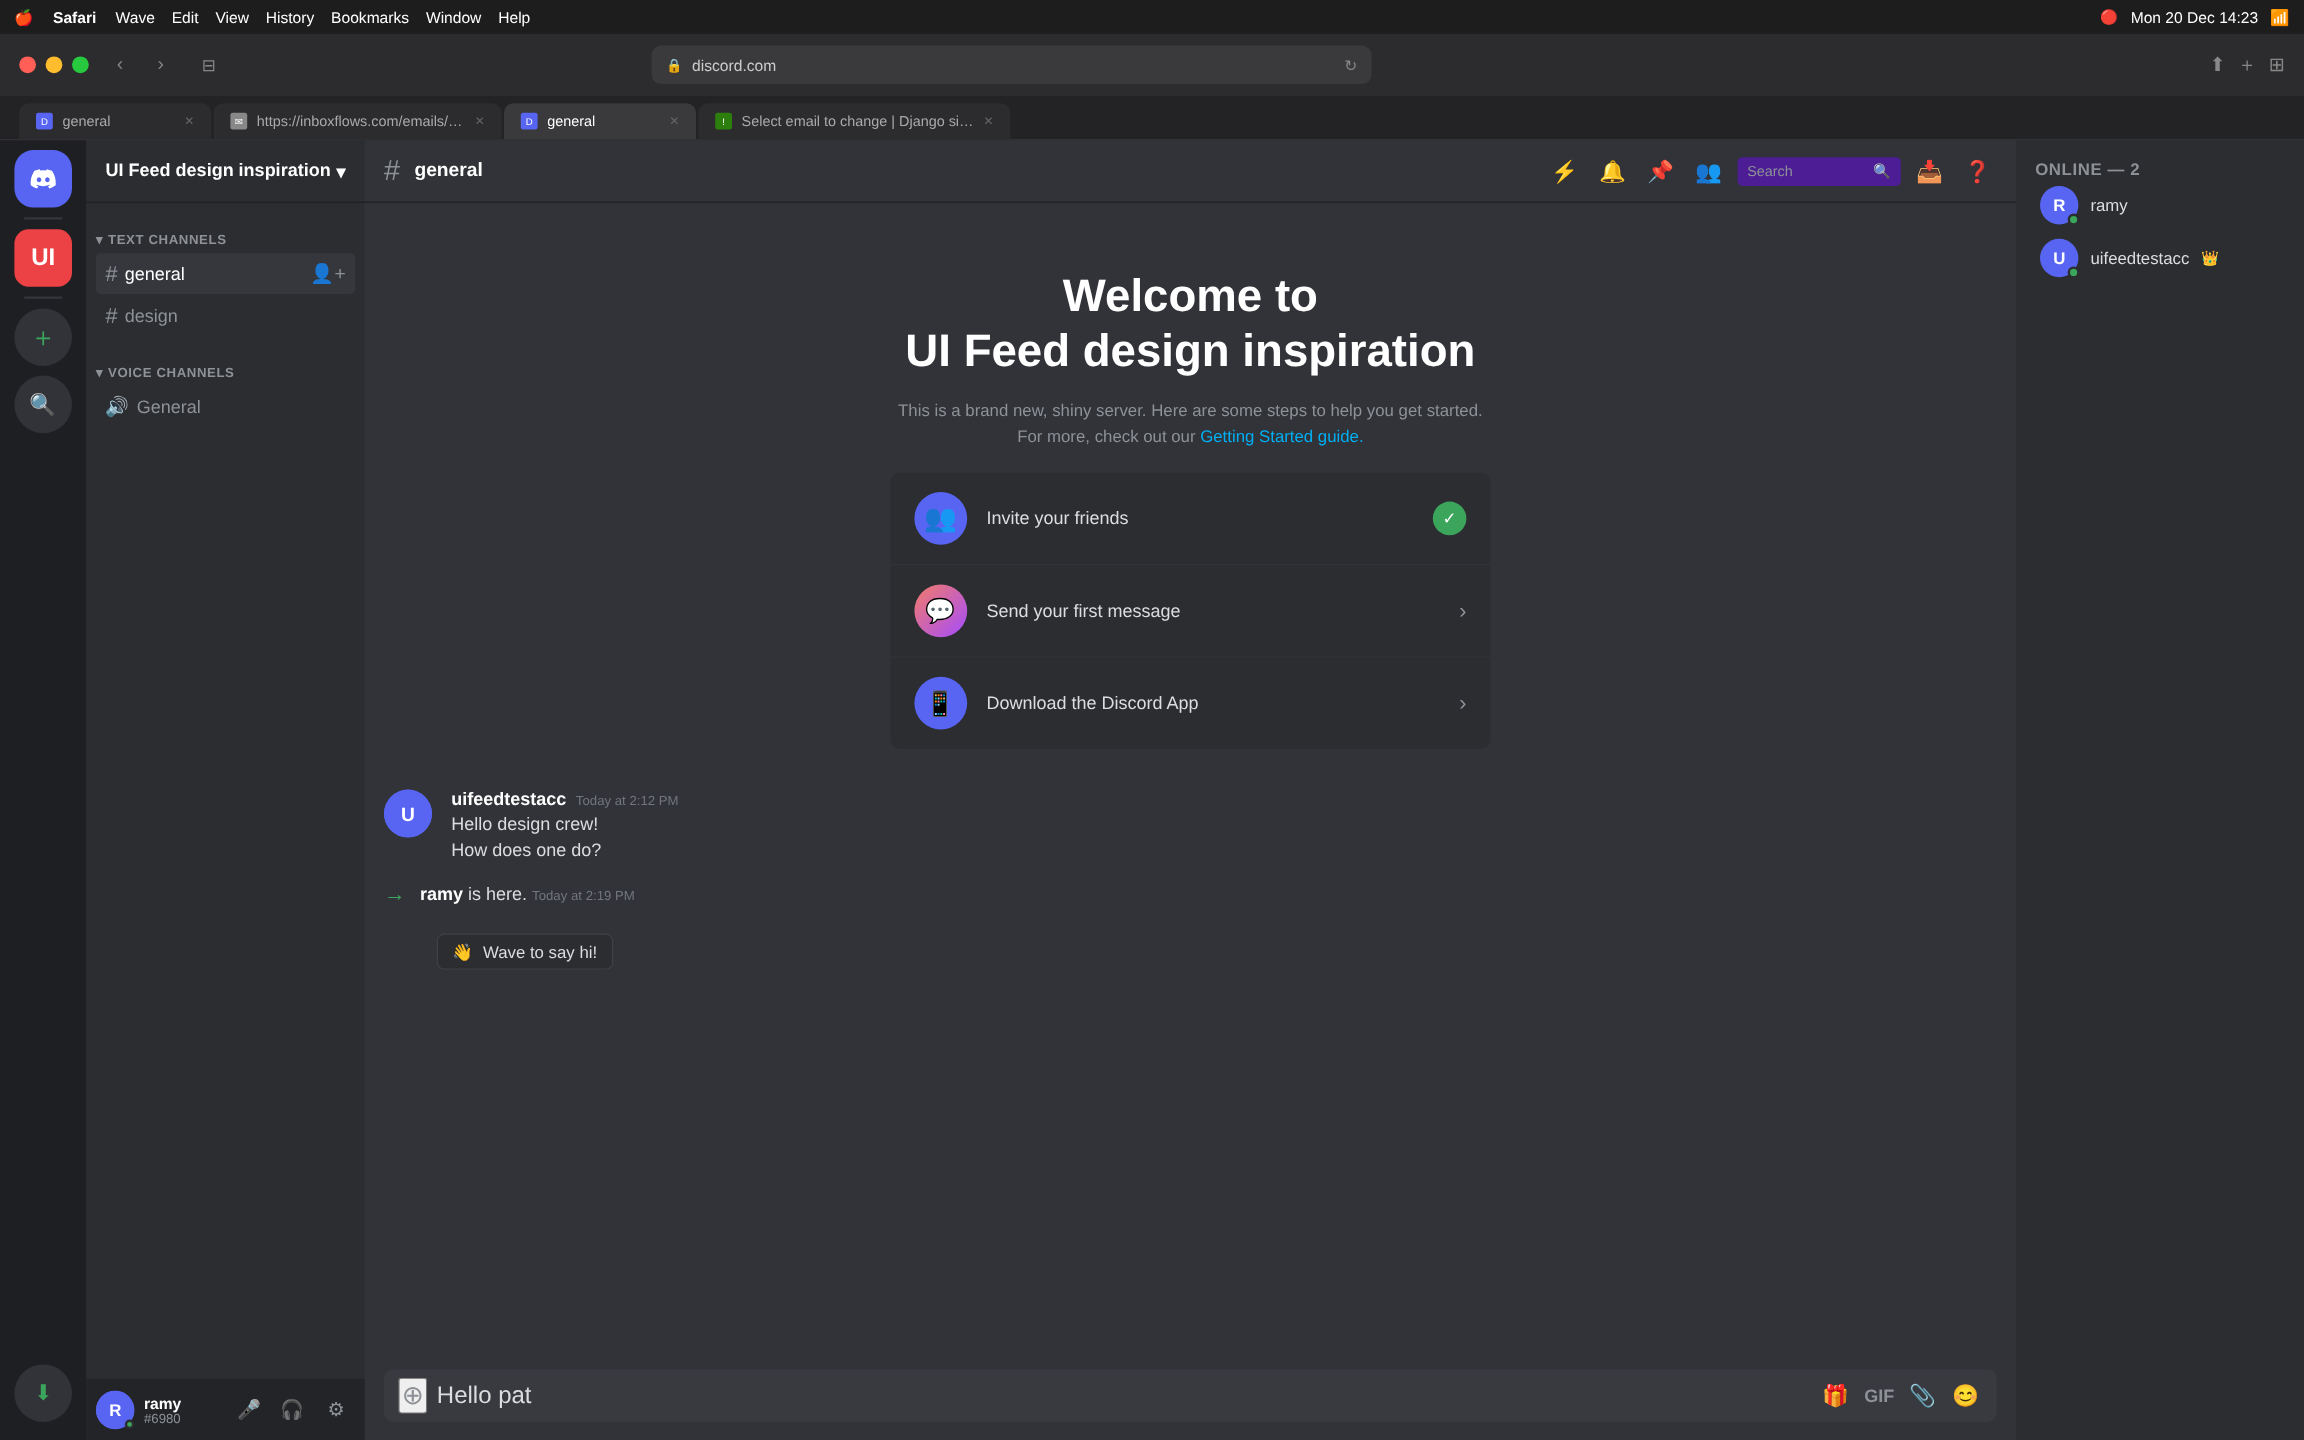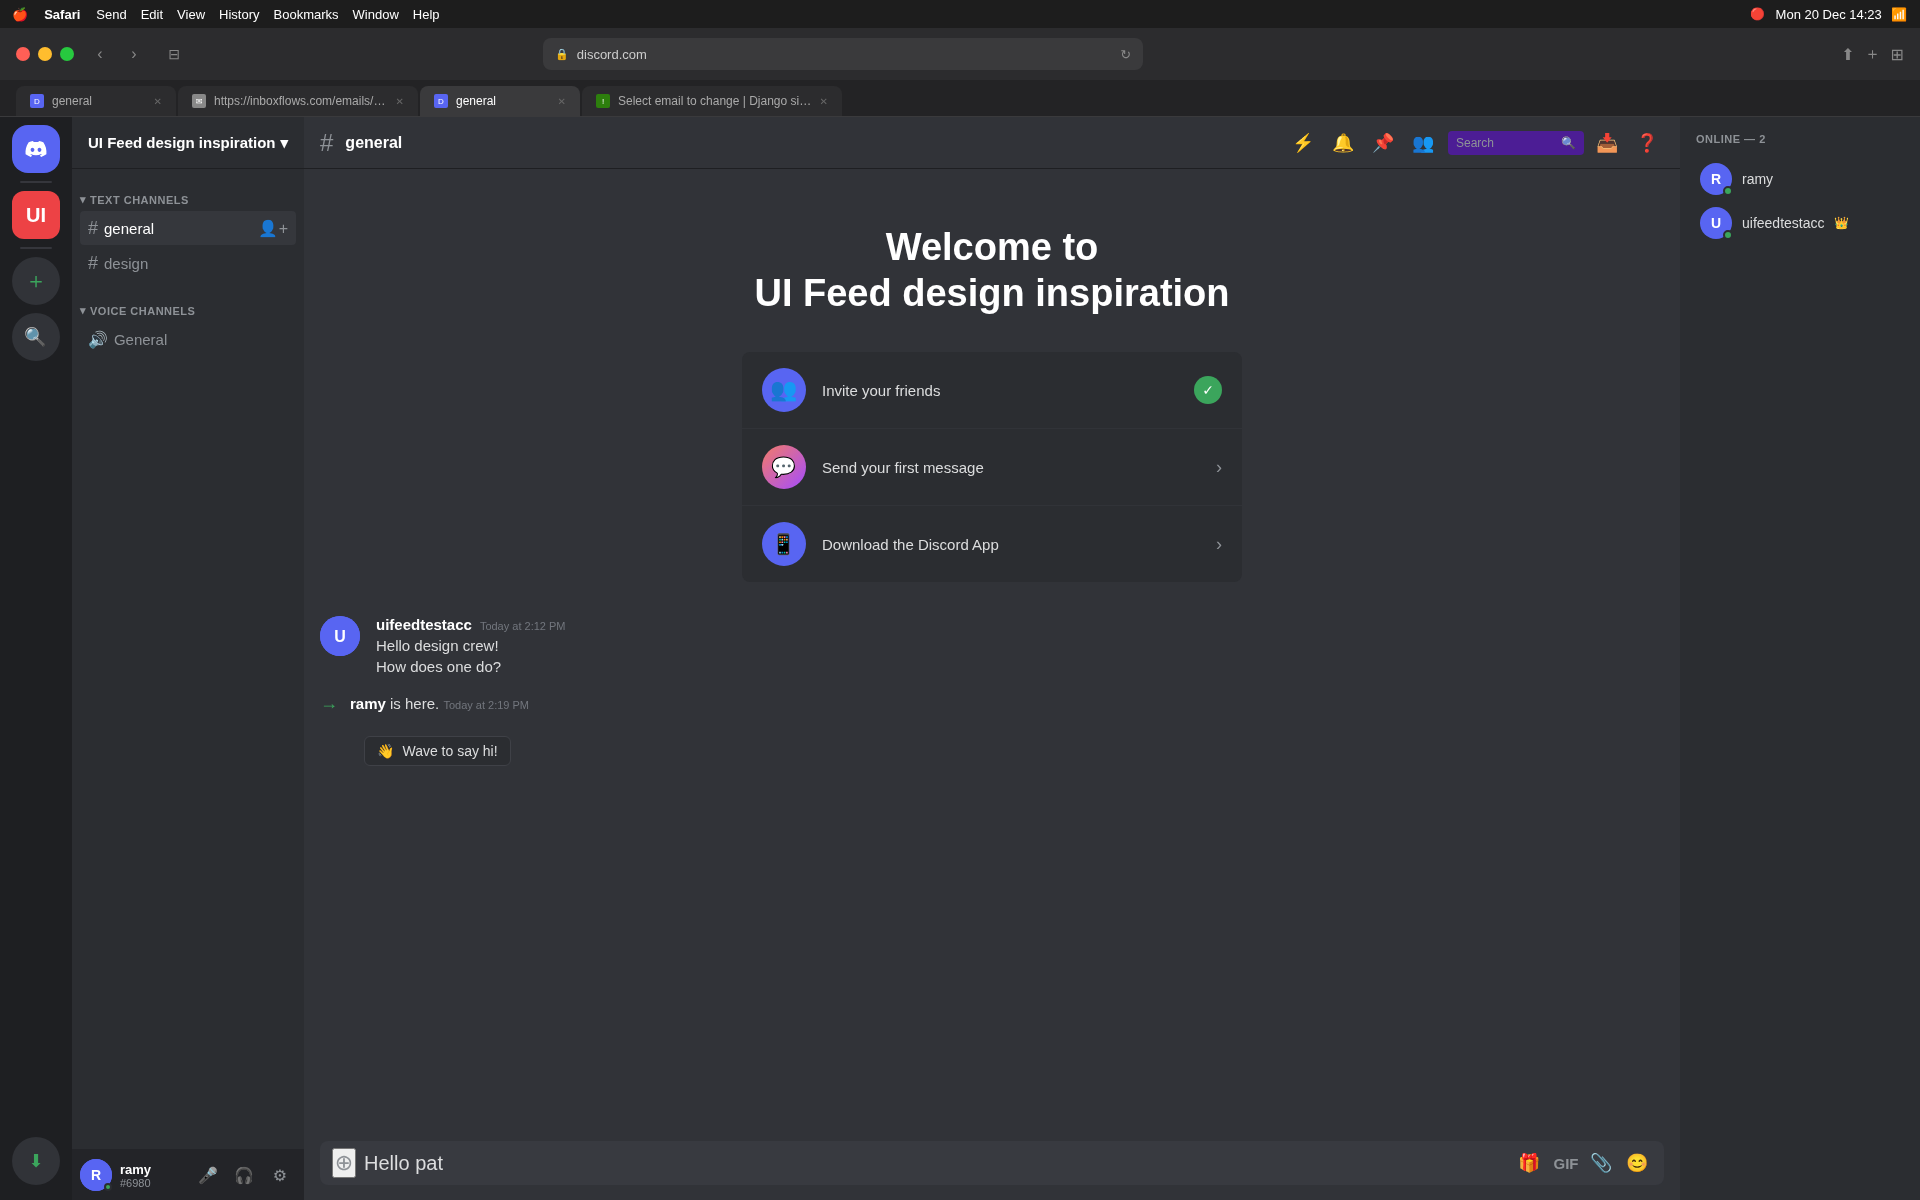--- a/index.html
+++ b/index.html
@@ -214,22 +214,22 @@
     .input-add-btn { color: #8e9297; font-size: 22px; cursor: pointer; width: 24px; display: flex; align-items: center; justify-content: center; }
     .input-text { flex: 1; background: none; border: none; outline: none; color: #dcddde; font-size: 20px; }
     .input-actions { display: flex; gap: 8px; }
     .input-action-btn { background: none; border: none; color: #8e9297; font-size: 18px; cursor: pointer; width: 28px; height: 28px; display: flex; align-items: center; justify-content: center; }
 
     
     .members-sidebar {
       width: 240px; background: #2b2d31; padding: 16px; flex-shrink: 0;
     }
     .members-section-title {
-      font-size: 11px; font-weight: 700; color: #8e9297; text-transform: uppercase;
-      letter-spacing: 0.5px; margin-bottom: 12px;
+      font-size: 14px; font-weight: 700; color: #8e9297; text-transform: uppercase;
+      letter-spacing: 0.5px; margin-bottom: 0;
     }
     .member-item {
       display: flex; align-items: center; gap: 10px; padding: 6px 4px;
       border-radius: 4px; cursor: pointer;
     }
     .member-avatar {
       width: 32px; height: 32px; border-radius: 50%; background: #5865f2;
       display: flex; align-items: center; justify-content: center; color: white;
       font-size: 14px; font-weight: bold; position: relative; flex-shrink: 0;
     }
@@ -243,21 +243,21 @@
     .online-indicator { width: 8px; height: 8px; border-radius: 50%; background: #3ba55c; position: absolute; bottom: 0; right: 0; border: 2px solid #2b2d31; }
   </style>
 </head>
 <body>
 
 <div class="menubar">
   <div class="menubar-left">
     <span>🍎</span>
     <span style="font-weight:600;">Safari</span>
     <div class="menu-items">
-      <span class="menu-item">Send</span>
+      <span class="menu-item">Wave</span>
       <span class="menu-item">Edit</span>
       <span class="menu-item">View</span>
       <span class="menu-item">History</span>
       <span class="menu-item">Bookmarks</span>
       <span class="menu-item">Window</span>
       <span class="menu-item">Help</span>
     </div>
   </div>
   <div class="menubar-right">
     <span>🔴</span>
@@ -401,20 +401,23 @@
       </div>
     </div>
 
     <div class="chat-messages">
 
       <div class="welcome-block">
         <div class="welcome-title">
           <span>Welcome to</span><br>
           <span>UI Feed design inspiration</span>
         </div>
+        <p class="welcome-subtitle">
+          <span>This is a brand new, shiny server. Here are some steps to help you get started. For more, check out our</span>&nbsp;<a href="#" class="welcome-link">Getting Started guide.</a>
+        </p>
         <div class="welcome-cards">
 
           <div class="welcome-card">
             <div class="card-icon friends">👥</div>
             <span class="card-label">Invite your friends</span>
             <div class="card-check">✓</div>
           </div>
 
           <div class="welcome-card">
             <div class="card-icon message" style="background: linear-gradient(135deg, #f47b67, #a44cff); font-size:20px;">💬</div>

